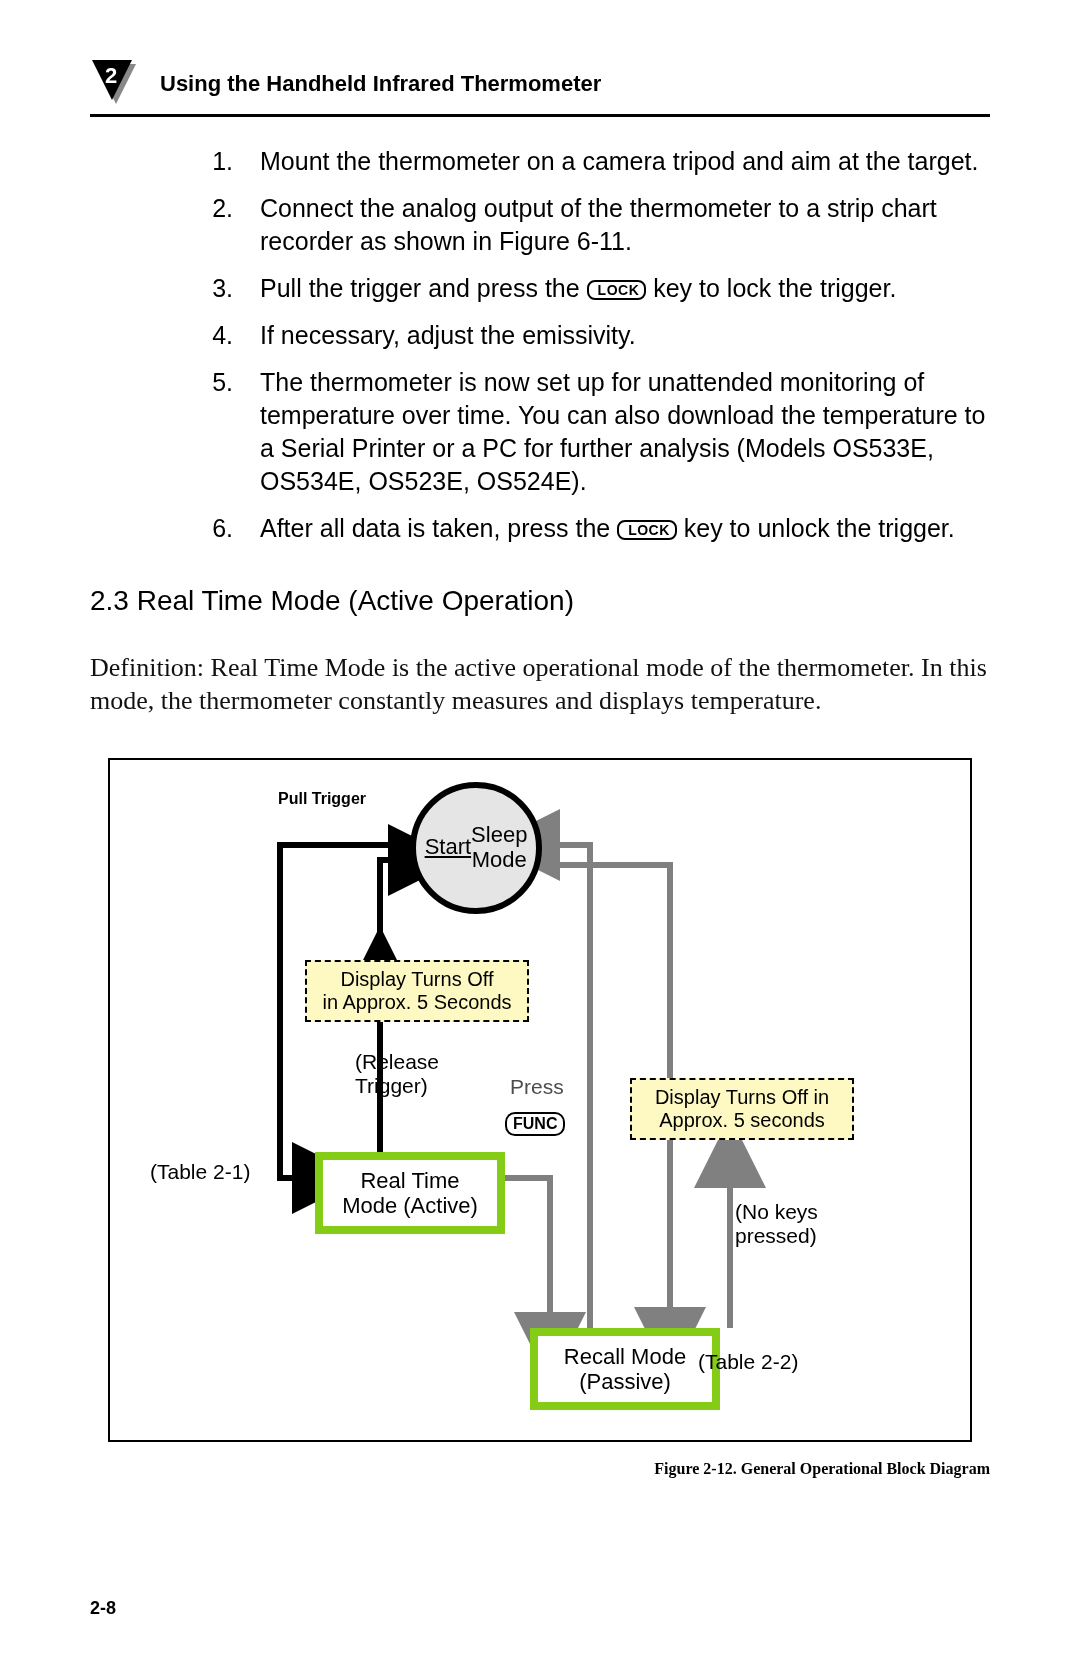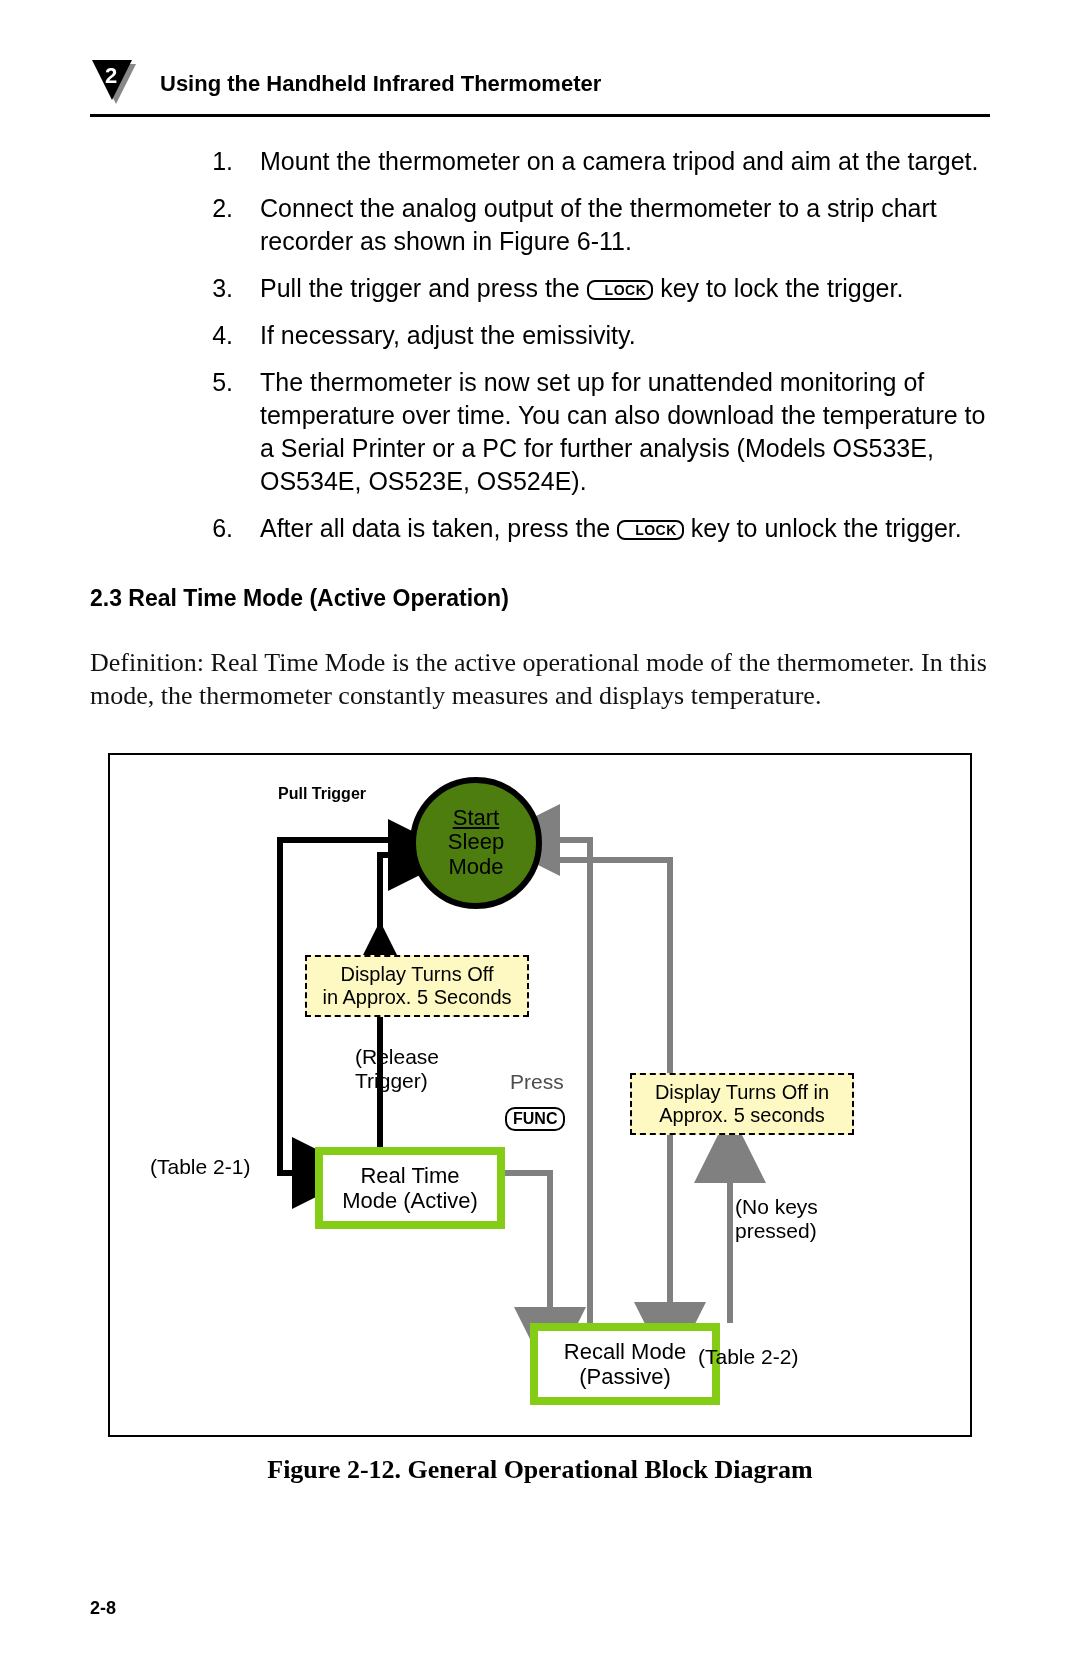--- a/index.html
+++ b/index.html
@@ -56,82 +56,82 @@
   ol.steps li {
     margin-bottom: 14px;
     padding-left: 20px;
   }
   .lock-key {
     display: inline-block;
     border: 2px solid #000;
     border-radius: 8px;
     font-size: 14px;
     font-weight: bold;
-    padding: 1px 5px 1px 16px;
+    padding: 1px 5px 1px 9px;
     vertical-align: 2px;
     letter-spacing: 0.5px;
     line-height: 1;
   }
   .func-key {
     display: inline-block;
     border: 2px solid #000;
     border-radius: 10px;
     font-size: 16px;
     font-weight: bold;
     padding: 2px 6px;
     line-height: 1;
     margin-top: 12px;
   }
   h2.section {
-    font-size: 23px;
-    font-weight: bold;
+    font-size: 28px;
+    font-weight: normal;
     margin: 40px 0 34px 0;
   }
   p.definition {
     font-family: Georgia, "Times New Roman", serif;
     font-size: 26px;
     line-height: 1.28;
     margin: 0 0 40px 0;
     color:#111;
   }
   .diagram-frame {
     border: 2px solid #000;
     width: 860px;
     height: 680px;
     margin: 0 auto 18px auto;
     position: relative;
   }
   .diagram-frame > * { position: absolute; }
   .figcap {
-    text-align: center;
+    text-align: right;
     font-family: Georgia, "Times New Roman", serif;
     font-weight: bold;
-    font-size: 26px;
+    font-size: 16px;
     margin-top: 13px;
   }
   .pagefoot {
     position: absolute;
     left: 90px;
     bottom: 50px;
     font-weight: bold;
     font-size: 18px;
   }
   
   .dnode {
     font-family: Arial, Helvetica, sans-serif;
   }
   .circle-node {
     width: 120px; height: 120px;
     border: 6px solid #000;
     border-radius: 50%;
-    background: #4d7c0f;
+    background: #e5e5e5;
     text-align: center;
     font-size: 22px;
     line-height: 1.1;
-    display: flex; flex-direction: column; align-items: center; justify-content: center;
+    display: flex; flex-direction: row; align-items: center; justify-content: center;
   }
   .box-node {
     border: 8px solid #84cc16;
     background: #fff;
     text-align: center;
     font-size: 22px;
     padding: 8px 12px;
     line-height:1.15;
   }
   .dash-node {

